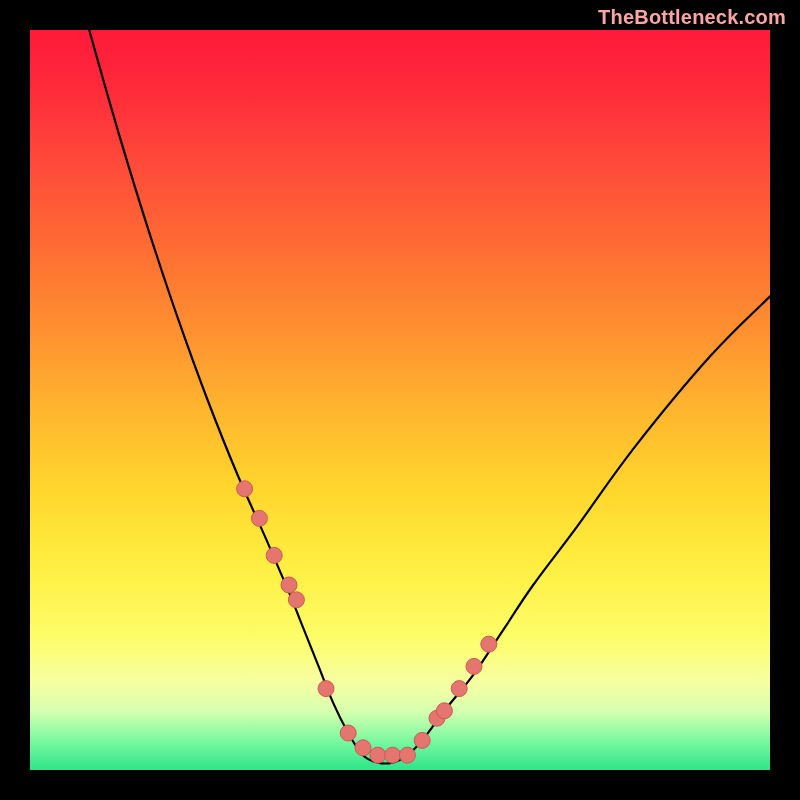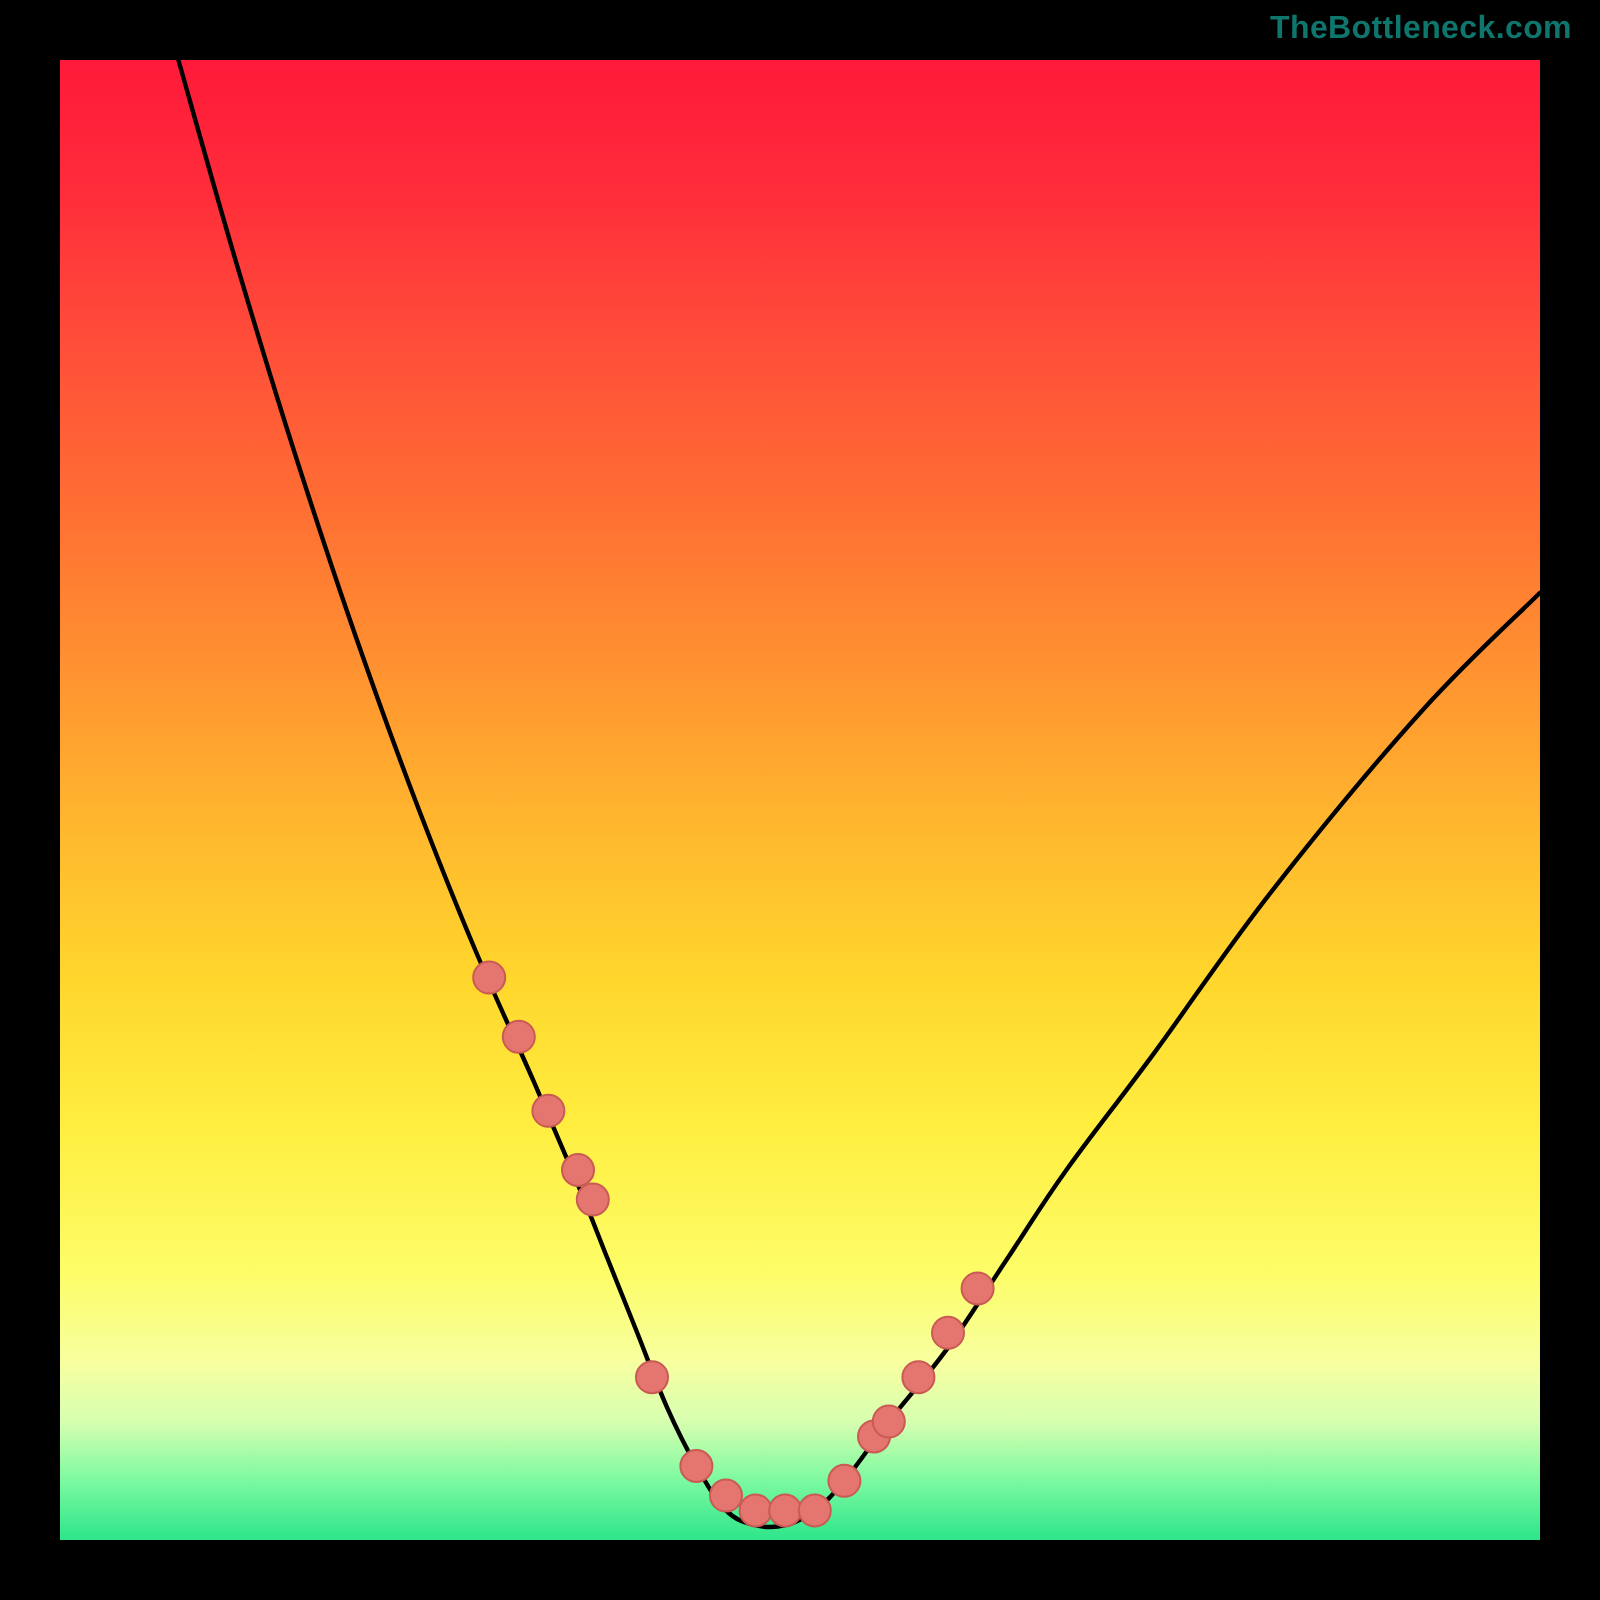--- a/index.html
+++ b/index.html
@@ -35,22 +35,22 @@
       #fdfd68 82%,
       #f7ffa0 88%,
       #d7ffb0 92%,
       #7cf9a0 96%,
       #2de58a 100%);
   }
   .watermark {
     position: absolute;
     top: 6px;
     right: 14px;
-    color: #0f766e;
-    font-size: 16px;
+    color: #fca5a5;
+    font-size: 20px;
     font-weight: 600;
     letter-spacing: 0.2px;
     user-select: none;
   }
   svg.curve {
     position: absolute;
     left: 0;
     top: 0;
     width: 740px;
     height: 740px;

